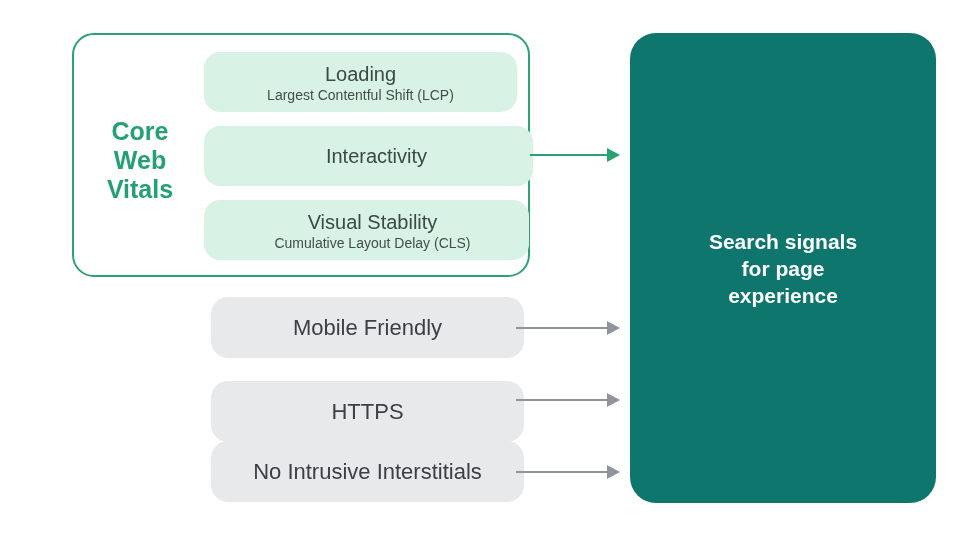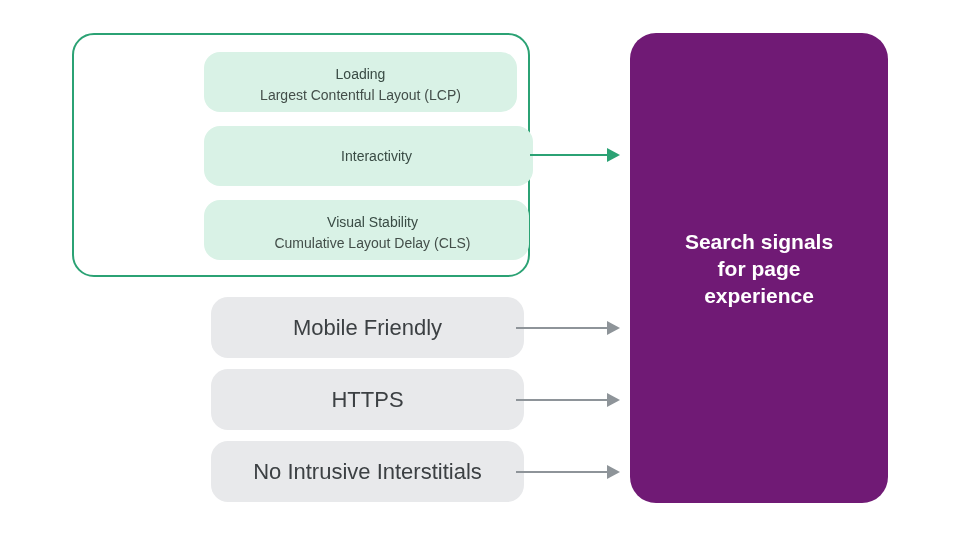--- a/index.html
+++ b/index.html
@@ -42,21 +42,21 @@
     border-radius: 16px;
     display: flex;
     flex-direction: column;
     align-items: center;
     justify-content: center;
   }
   .vital-pill.p0 { top: 17px; }
   .vital-pill.p1 { top: 91px; padding-left: 16px; }
   .vital-pill.p2 { top: 165px; padding-left: 12px; }
   .vital-title {
-    font-size: 14px;
+    font-size: 20px;
     line-height: 26px;
     font-weight: 500;
     color: #394B44;
   }
   .vital-subtitle {
     font-size: 14px;
     line-height: 17px;
     color: #434E49;
   }
 
@@ -69,29 +69,29 @@
     border-radius: 17px;
     display: flex;
     align-items: center;
     justify-content: center;
     font-size: 22px;
     font-weight: 500;
     color: #3C4043;
     margin-left: 9px;
   }
   .signal-box.s0 { top: 297px; }
-  .signal-box.s1 { top: 369px; }
+  .signal-box.s1 { top: 381px; }
   .signal-box.s2 { top: 441px; }
 
   
   .result-box {
     position: absolute;
     left: 630px; top: 33px;
-    width: 258px; height: 470px;
-    background: #701a75;
+    width: 306px; height: 470px;
+    background: #0f766e;
     border-radius: 26px;
     display: flex;
     align-items: center;
     justify-content: center;
   }
   .result-label {
     width: 170px;
     text-align: center;
     font-size: 21px;
     line-height: 27px;
@@ -119,24 +119,25 @@
   .arrow.a0 { top: 327px; }
   .arrow.a1 { top: 399px; }
   .arrow.a2 { top: 471px; }
 </style>
 </head>
 <body>
 
 <div class="canvas">
 
   <div class="cwv-group">
+    <div class="cwv-label">Core Web Vitals</div>
 
     <div class="vital-pill p0">
       <div class="vital-title">Loading</div>
-      <div class="vital-subtitle">Largest Contentful Layout (LCP)</div>
+      <div class="vital-subtitle">Largest Contentful Shift (LCP)</div>
     </div>
 
     <div class="vital-pill p1">
       <div class="vital-title">Interactivity</div>
     </div>
 
     <div class="vital-pill p2">
       <div class="vital-title">Visual Stability</div>
       <div class="vital-subtitle">Cumulative Layout Delay (CLS)</div>
     </div>

